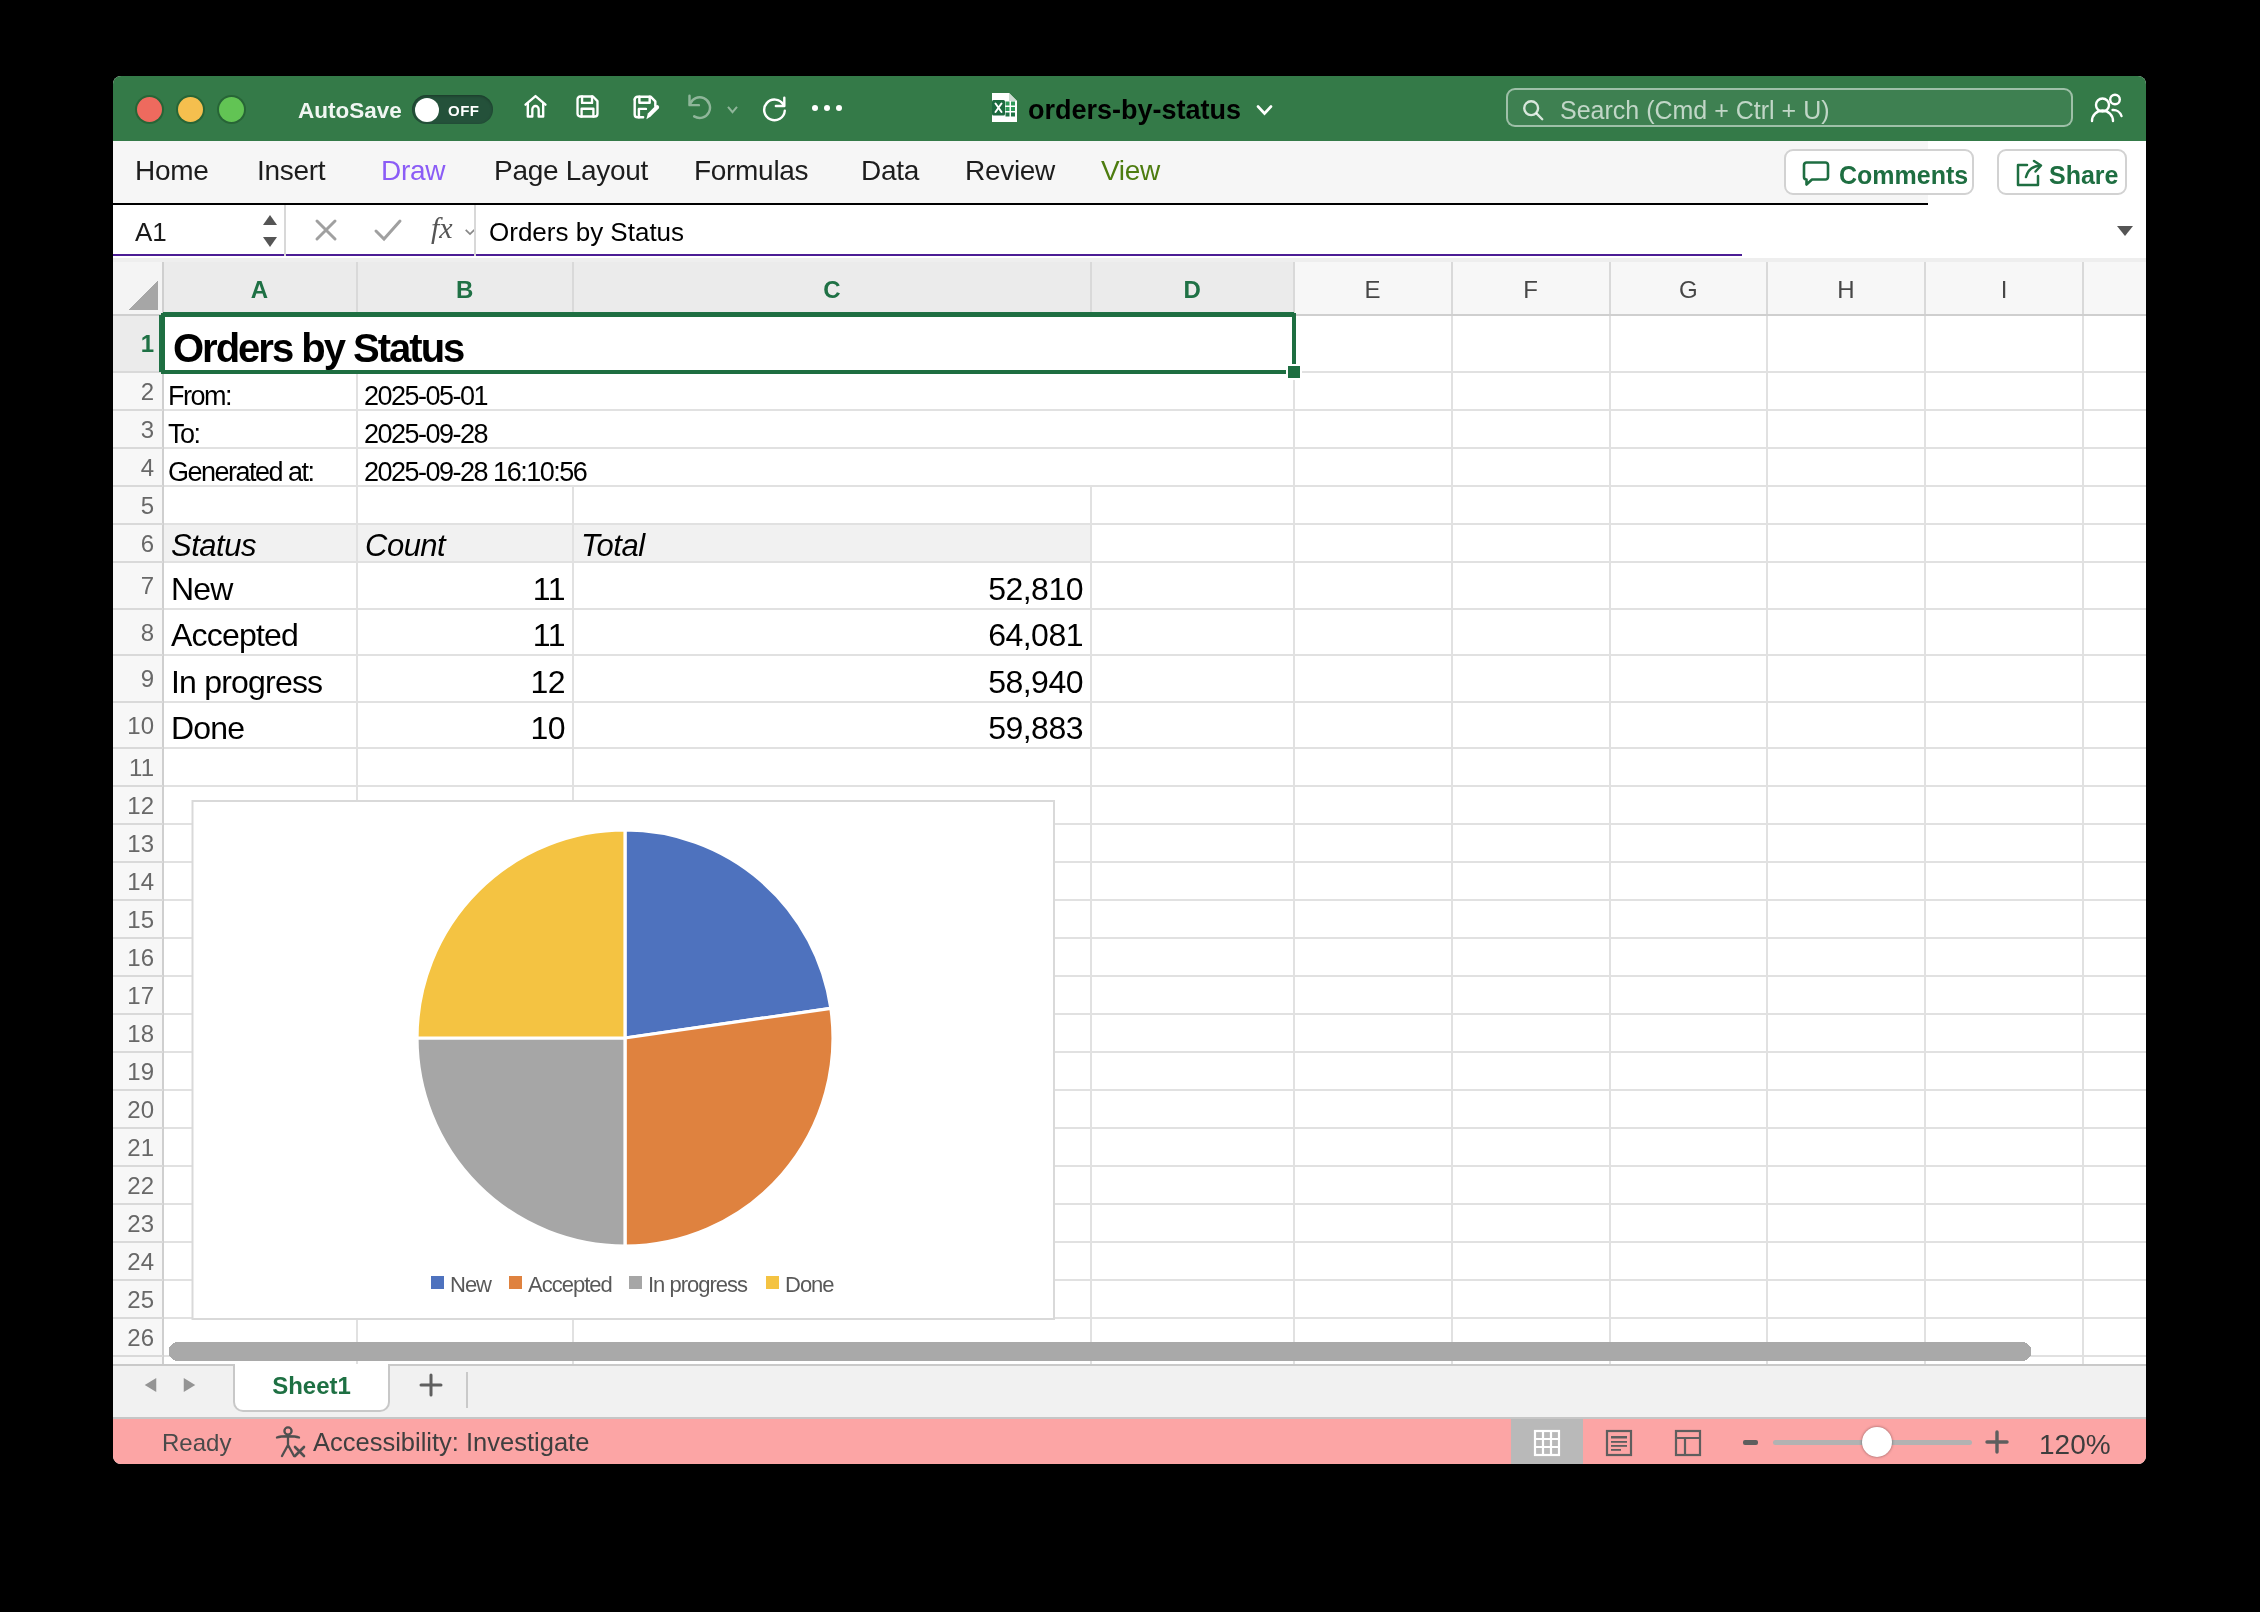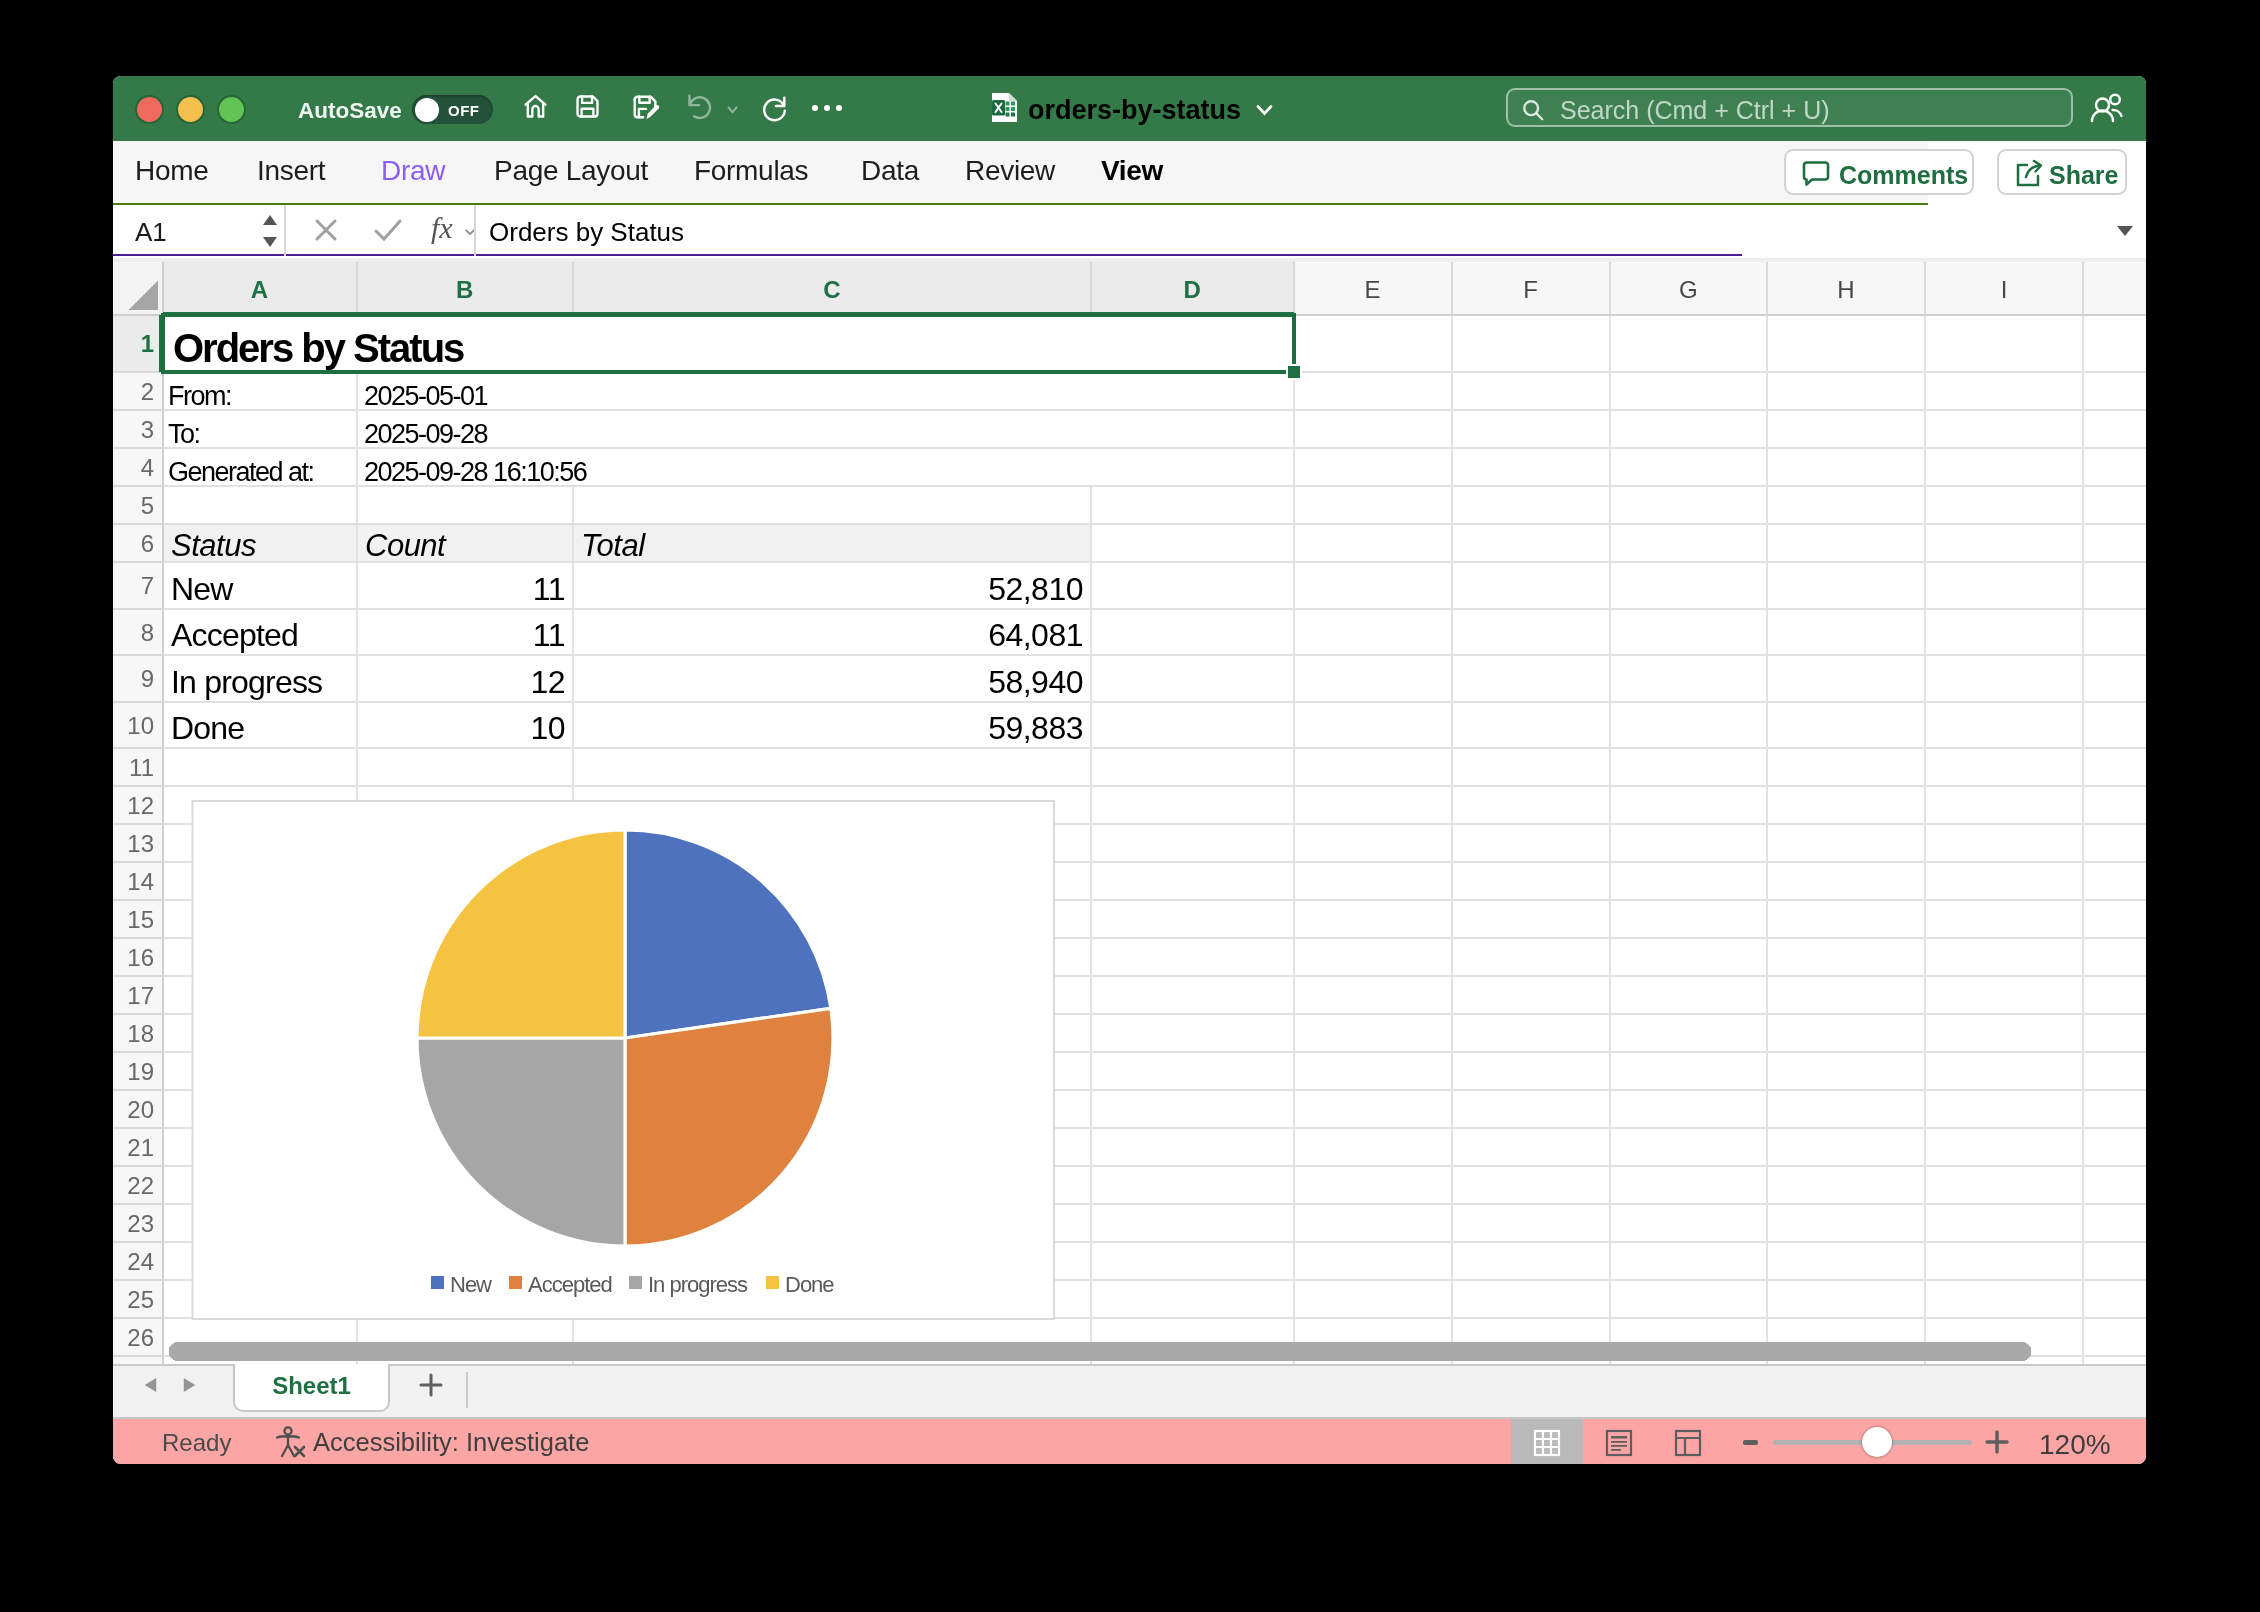--- a/index.html
+++ b/index.html
@@ -74,29 +74,29 @@
     <div style="position:absolute;left:52px;top:6px;font-size:25px;color:rgba(255,255,255,.68)">Search (Cmd + Ctrl + U)</div>
   </div>
   <svg style="position:absolute;left:1975px;top:14px" width="38" height="38" viewBox="0 0 38 38" fill="none" stroke="#ffffff" stroke-width="2.4" stroke-linecap="round">
     <circle cx="14.5" cy="15" r="6.5"></circle>
         <path d="M4 31 a10.5 10.5 0 0 1 21 0"></path>
     <circle cx="27" cy="9.5" r="4.8"></circle>
         <path d="M24.5 20 a8.5 8.5 0 0 1 9 6"></path>
   </svg>
 </div>
 
-<div style="position:absolute;left:0;top:65px;width:1815px;height:64px;background:#f6f6f6;border-bottom:2px solid #4d7c0f">
+<div style="position:absolute;left:0;top:65px;width:1815px;height:64px;background:#f6f6f6;border-bottom:2px solid #000000">
   <div style="position:absolute;left:22px;top:14px;font-size:28px;letter-spacing:-0.3px;color:#1d1d1d;font-weight:500">Home</div>
       <div style="position:absolute;left:144px;top:14px;font-size:28px;letter-spacing:-0.3px;color:#1d1d1d;font-weight:500">Insert</div>
       <div style="position:absolute;left:268px;top:14px;font-size:28px;letter-spacing:-0.3px;color:#8b5cf6;font-weight:500">Draw</div>
       <div style="position:absolute;left:381px;top:14px;font-size:28px;letter-spacing:-0.3px;color:#1d1d1d;font-weight:500">Page Layout</div>
       <div style="position:absolute;left:581px;top:14px;font-size:28px;letter-spacing:-0.3px;color:#1d1d1d;font-weight:500">Formulas</div>
       <div style="position:absolute;left:748px;top:14px;font-size:28px;letter-spacing:-0.3px;color:#1d1d1d;font-weight:500">Data</div>
       <div style="position:absolute;left:852px;top:14px;font-size:28px;letter-spacing:-0.3px;color:#1d1d1d;font-weight:500">Review</div>
-      <div style="position:absolute;left:988px;top:14px;font-size:28px;letter-spacing:-0.3px;color:#000000;font-weight:700">View</div>
+      <div style="position:absolute;left:988px;top:14px;font-size:28px;letter-spacing:-0.3px;color:#4d7c0f;font-weight:400">View</div>
   <div style="position:absolute;left:1671px;top:8px;width:190px;height:46px;background:#fff;border:2px solid #d2d2d2;border-radius:9px">
         <svg style="position:absolute;left:16px;top:10px" width="28" height="26" viewBox="0 0 28 26" fill="none" stroke="#1e6e41" stroke-width="2.6" stroke-linejoin="round">
           <path d="M2 4 a2.5 2.5 0 0 1 2.5-2.5 H23.5 A2.5 2.5 0 0 1 26 4 V16 a2.5 2.5 0 0 1-2.5 2.5 H10 L4.5 23.5 V18.5 H4.5 A2.5 2.5 0 0 1 2 16 Z"></path>
         </svg>
     <div style="position:absolute;left:53px;top:10px;font-size:25px;font-weight:600;color:#1e6e41">Comments</div>
       </div>
   <div style="position:absolute;left:1884px;top:8px;width:130px;height:46px;background:#fff;border:2px solid #d2d2d2;border-radius:9px">
         <svg style="position:absolute;left:15px;top:8px" width="30" height="30" viewBox="0 0 30 30" fill="none" stroke="#1e6e41" stroke-width="2.5" stroke-linecap="round" stroke-linejoin="round">
           <path d="M13 6 H4 V26 H24 V17"></path>
           <path d="M12 18 C14 11 19 7 26 6.5"></path>

